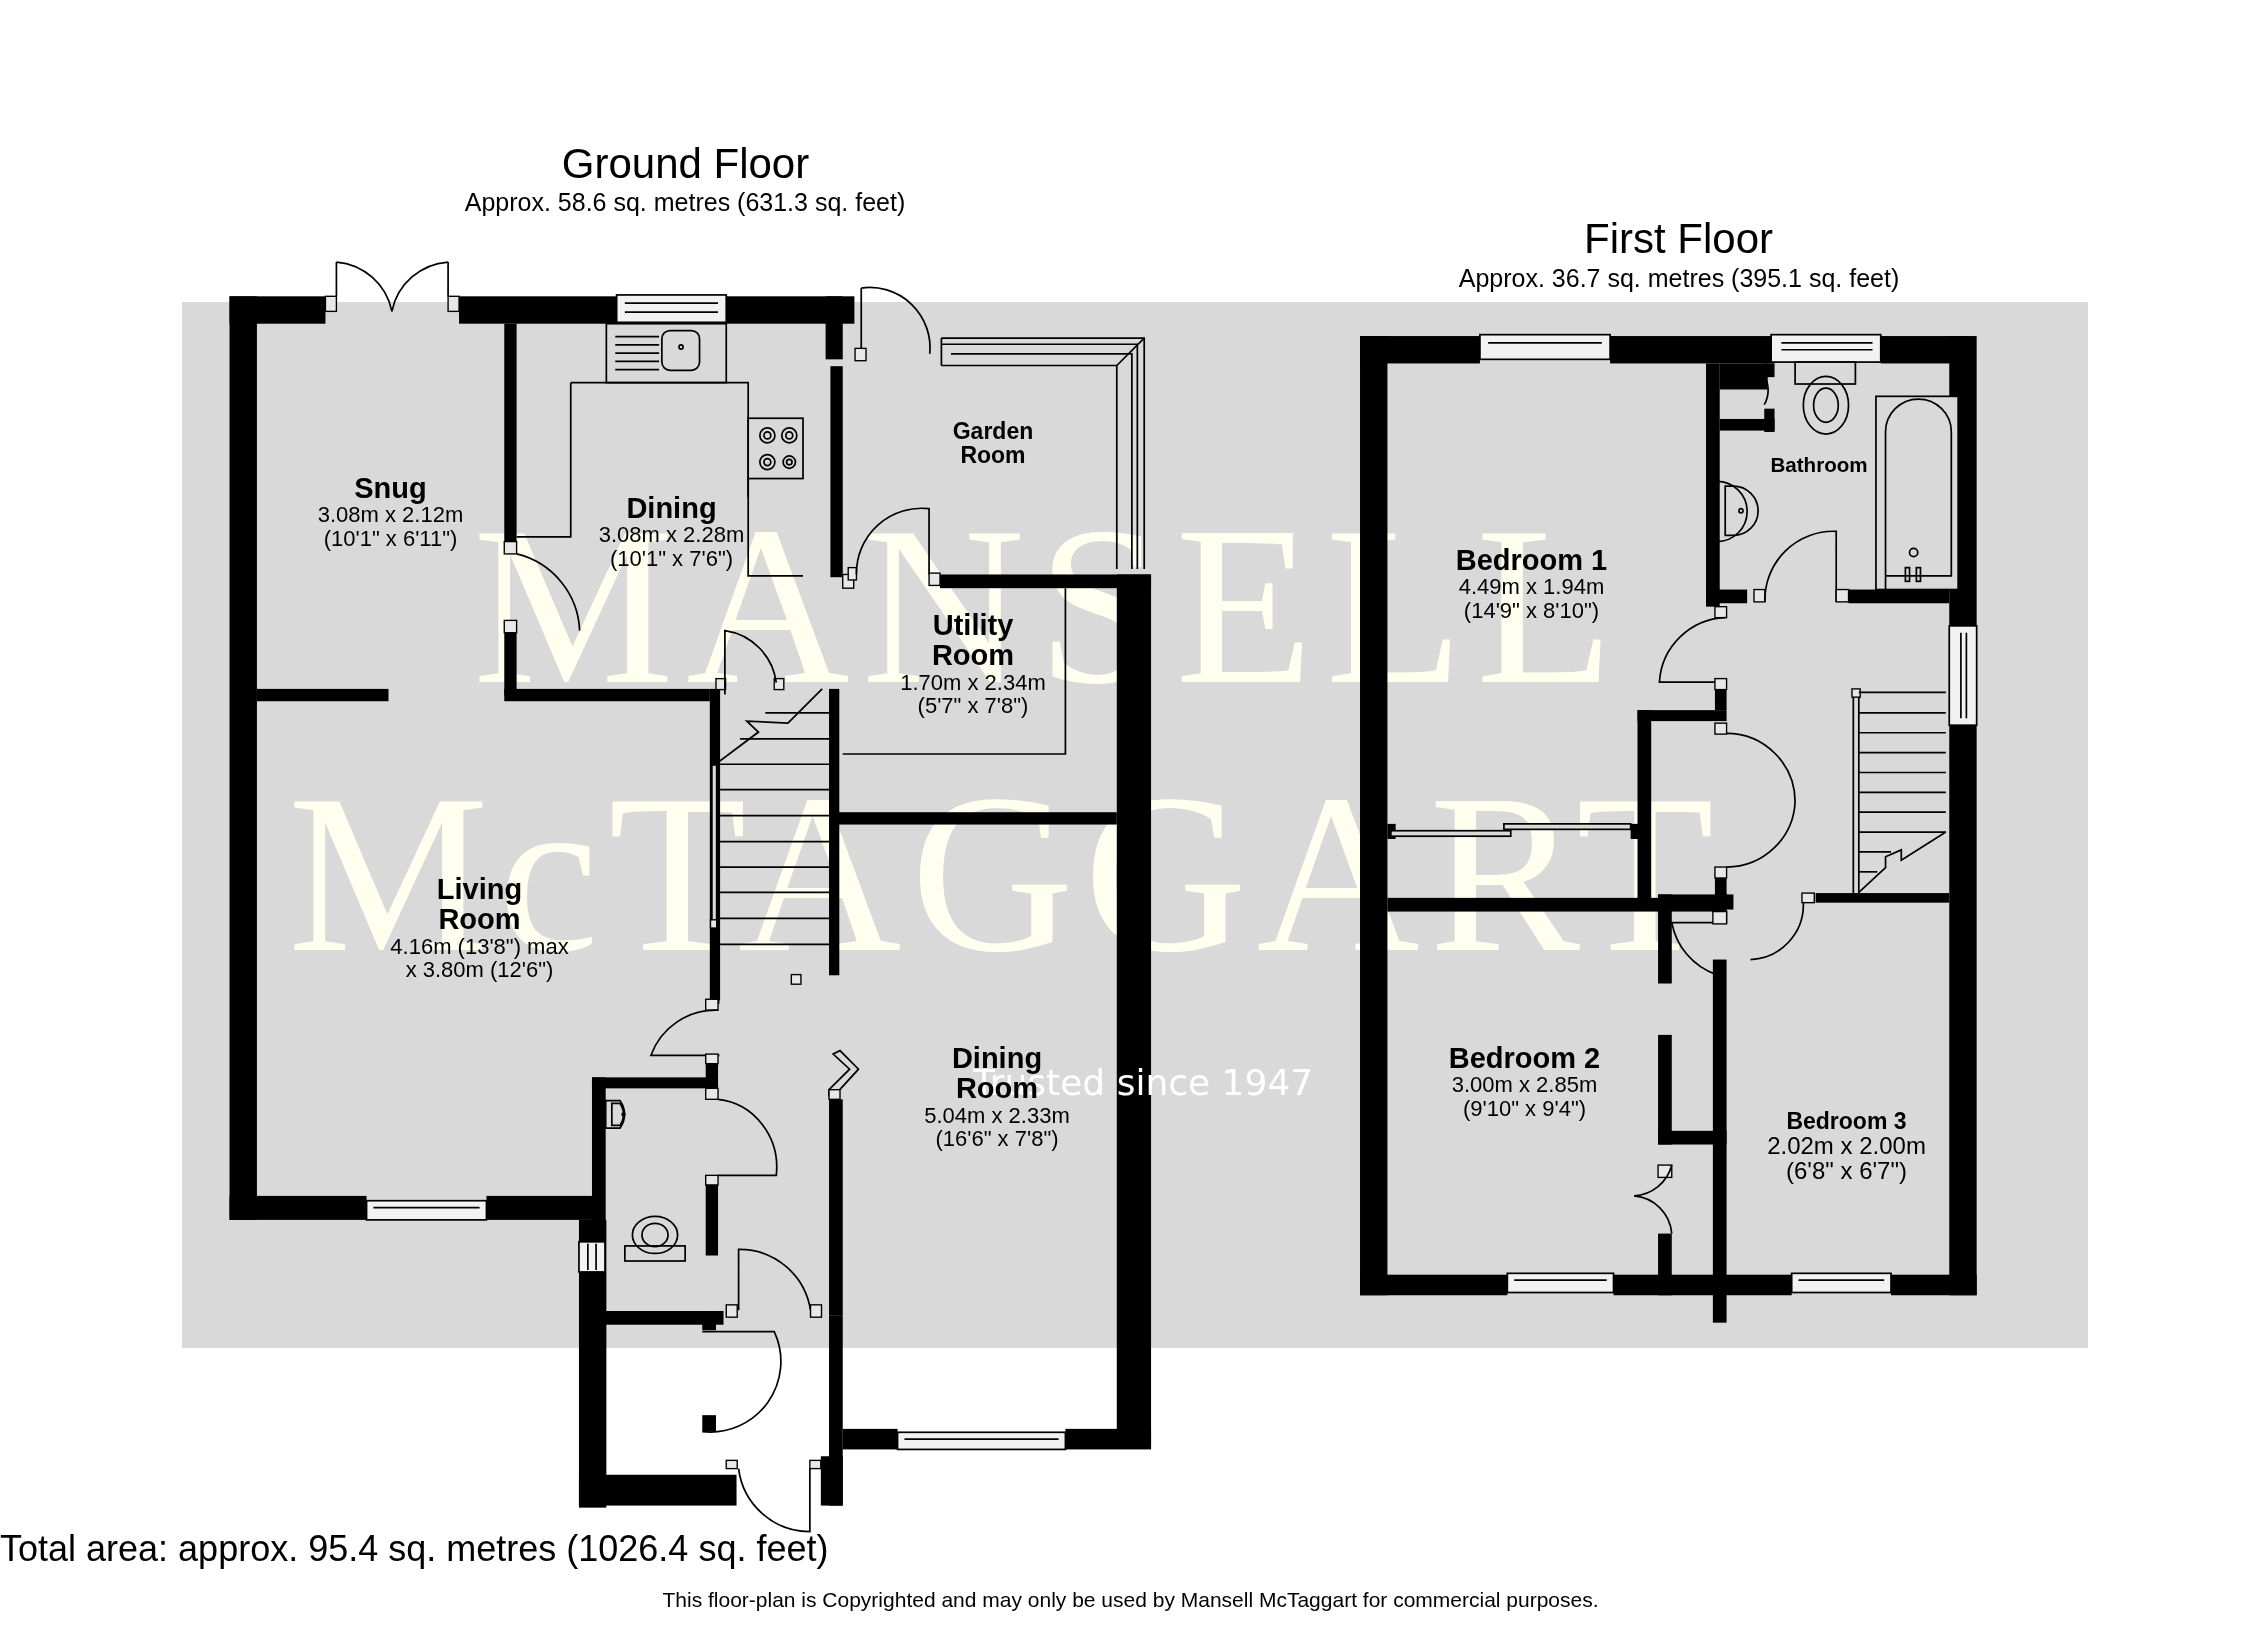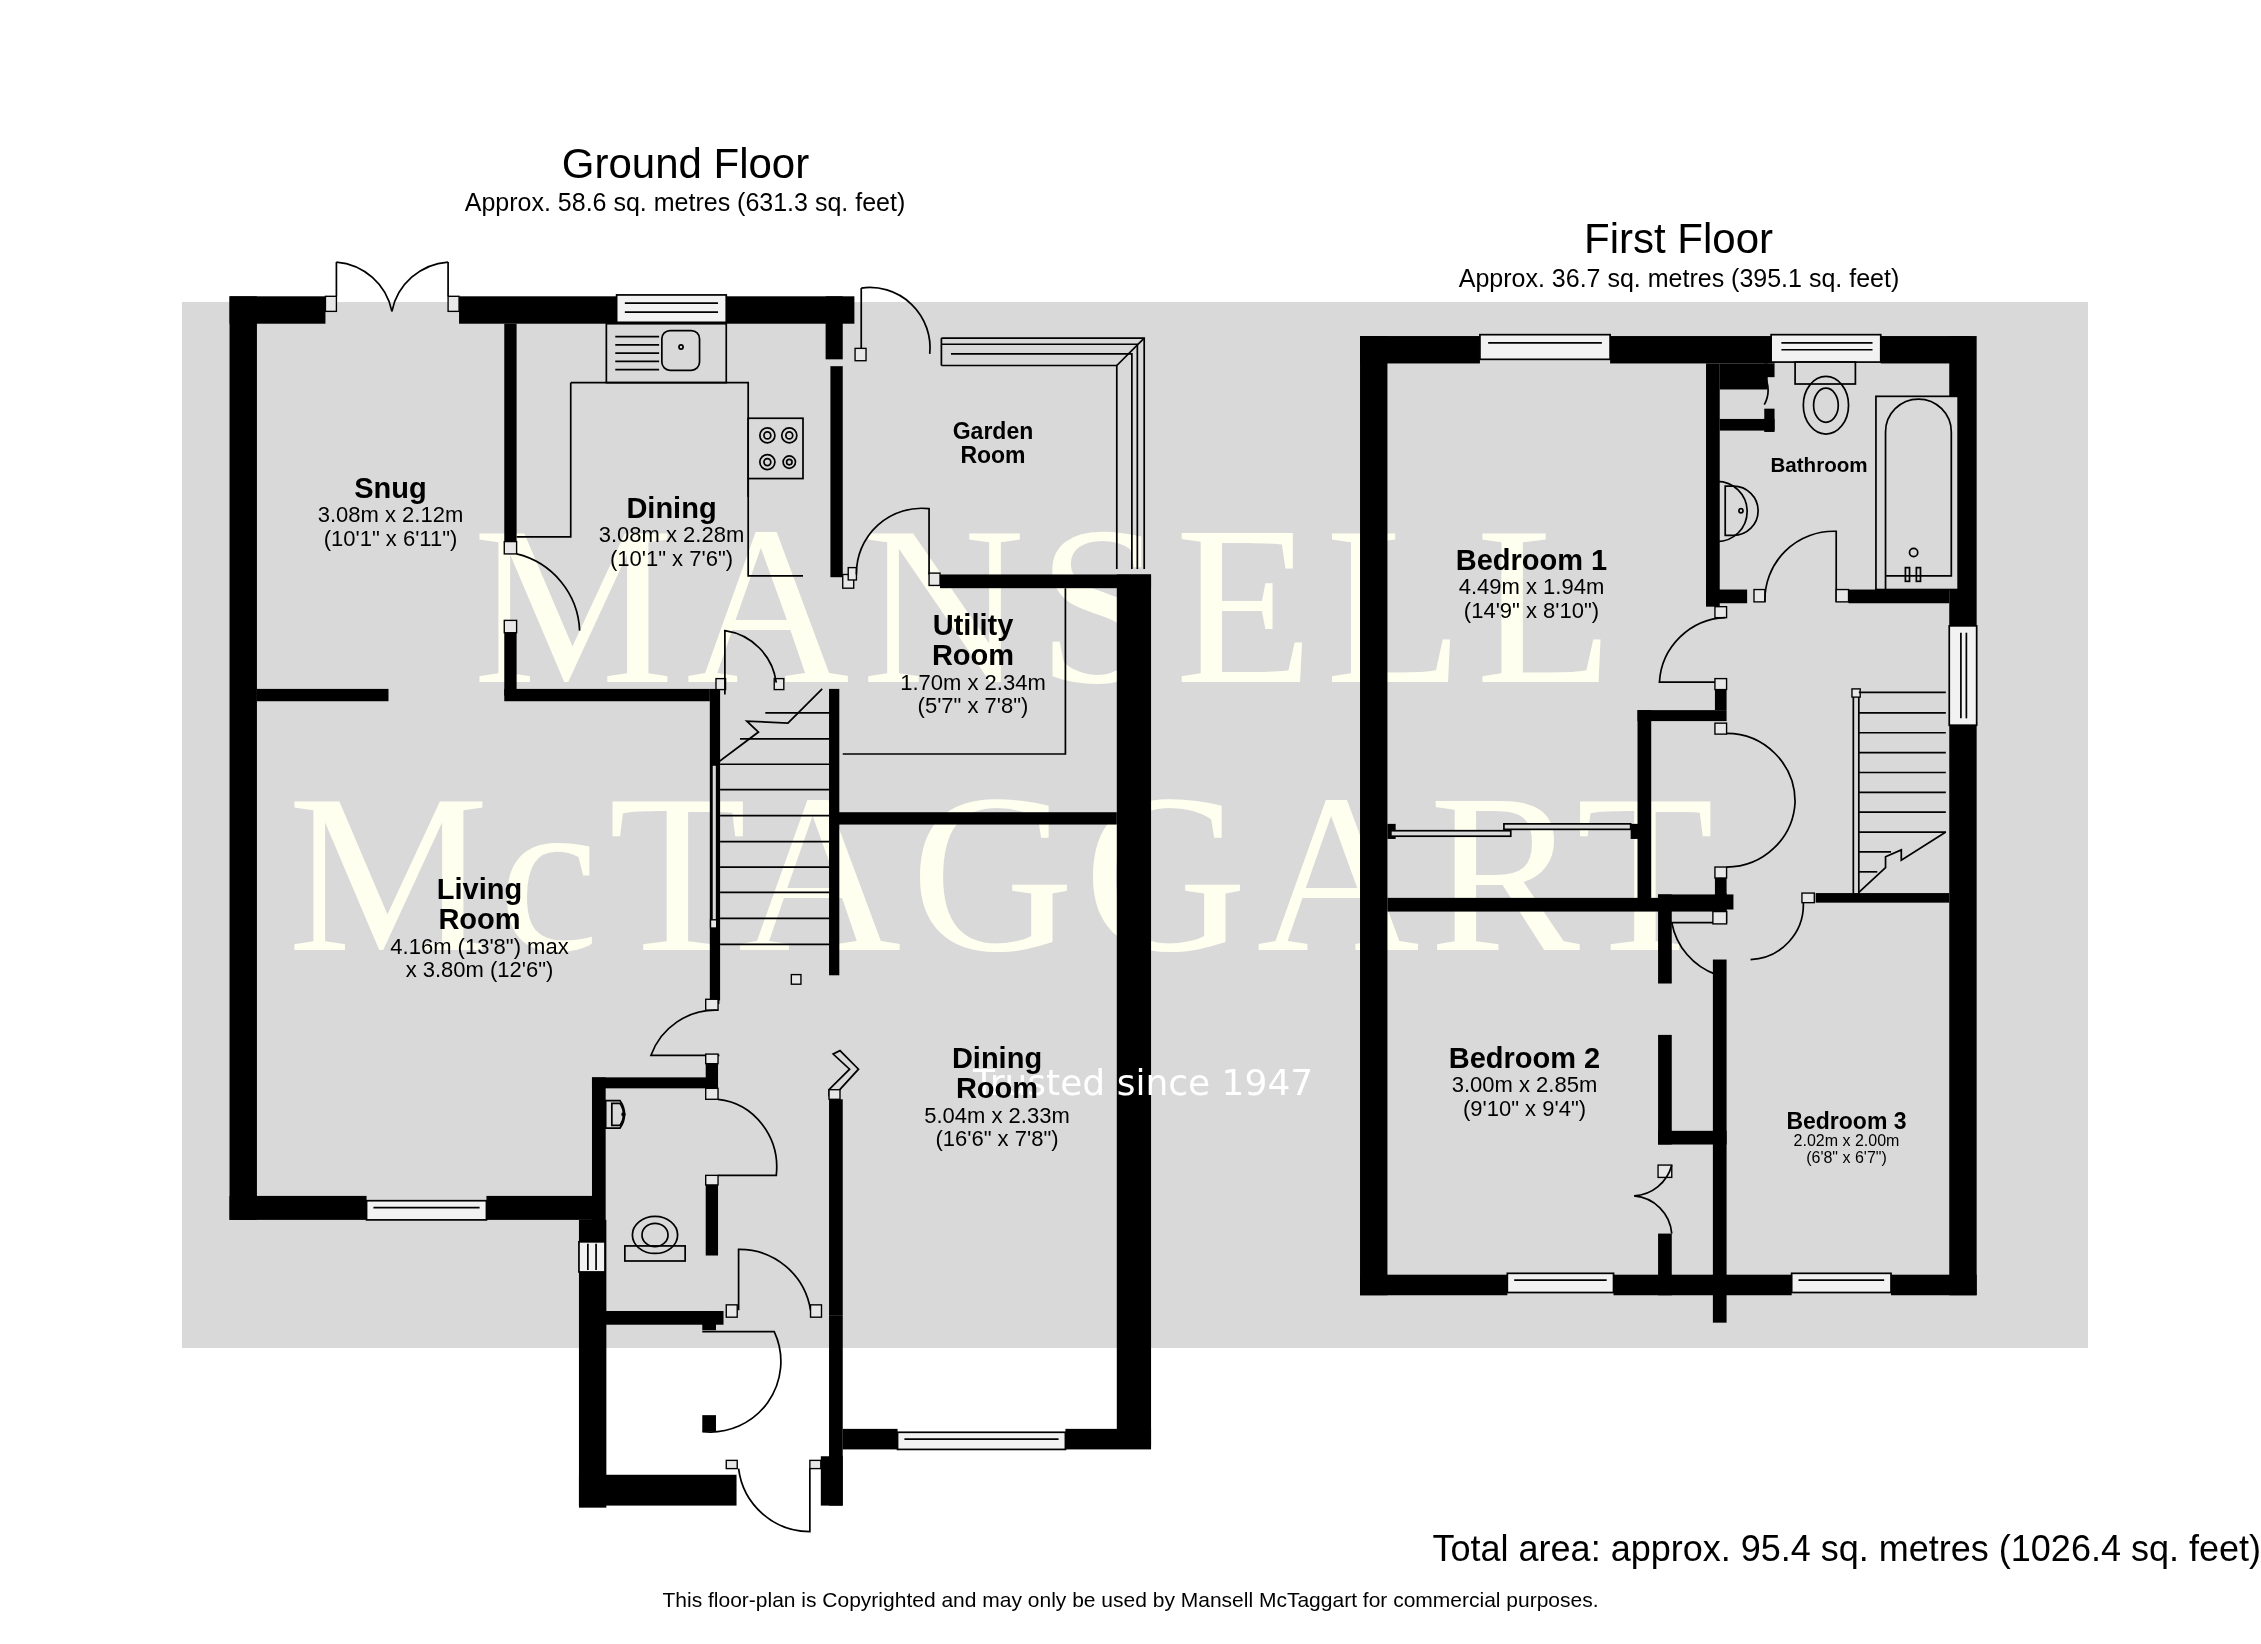--- a/index.html
+++ b/index.html
@@ -9,24 +9,24 @@
   svg { position:absolute; left:0; top:0; }
   .wall { fill:#000; }
   .line { fill:none; stroke:#000; stroke-width:2.5; }
   .fixt { fill:#d9d9d9; stroke:#000; stroke-width:2.5; }
   .win { fill:#f2f2f2; stroke:#000; stroke-width:2.5; }
   .jamb { fill:#e8e8e8; stroke:#000; stroke-width:2; }
   .room-label { position:absolute; text-align:center; line-height:1.05; }
   .room-name { font-weight:bold; font-size:29px; display:block; }
   .room-dim { font-size:22px; display:block; }
   .room-name.small { font-size:23px; }
-  .room-dim.small { font-size:16px; }
+  .room-dim.small { font-size:24px; }
   .wm { position:absolute; font-family:"Liberation Serif", "DejaVu Serif", serif; color:#fffff0; white-space:nowrap; line-height:1; }
   .wm-tag { position:absolute; font-family:"DejaVu Sans", sans-serif; color:#ffffff; font-size:36px; white-space:nowrap; }
-  .footer-total { position:absolute; left:0; width:2261px; text-align:right; top:1528px; font-size:36px; }
+  .footer-total { position:absolute; left:0; width:2261px; text-align:left; top:1528px; font-size:36px; }
   .footer-copy { position:absolute; left:0; width:2261px; text-align:center; top:1588px; font-size:21px; }
 </style>
 </head>
 <body>
 
 <div style="position:absolute;left:182px;top:302px;width:1906px;height:1046px;background:#d9d9d9;"></div>
 
 <div class="floor-title" style="left:480px;width:411px;top:143px;">Ground Floor</div>
 <div class="floor-area" style="left:411px;width:548px;top:190px;">Approx. 58.6 sq. metres (631.3 sq. feet)</div>
 <div class="floor-title" style="left:1473px;width:411px;top:218px;">First Floor</div>

